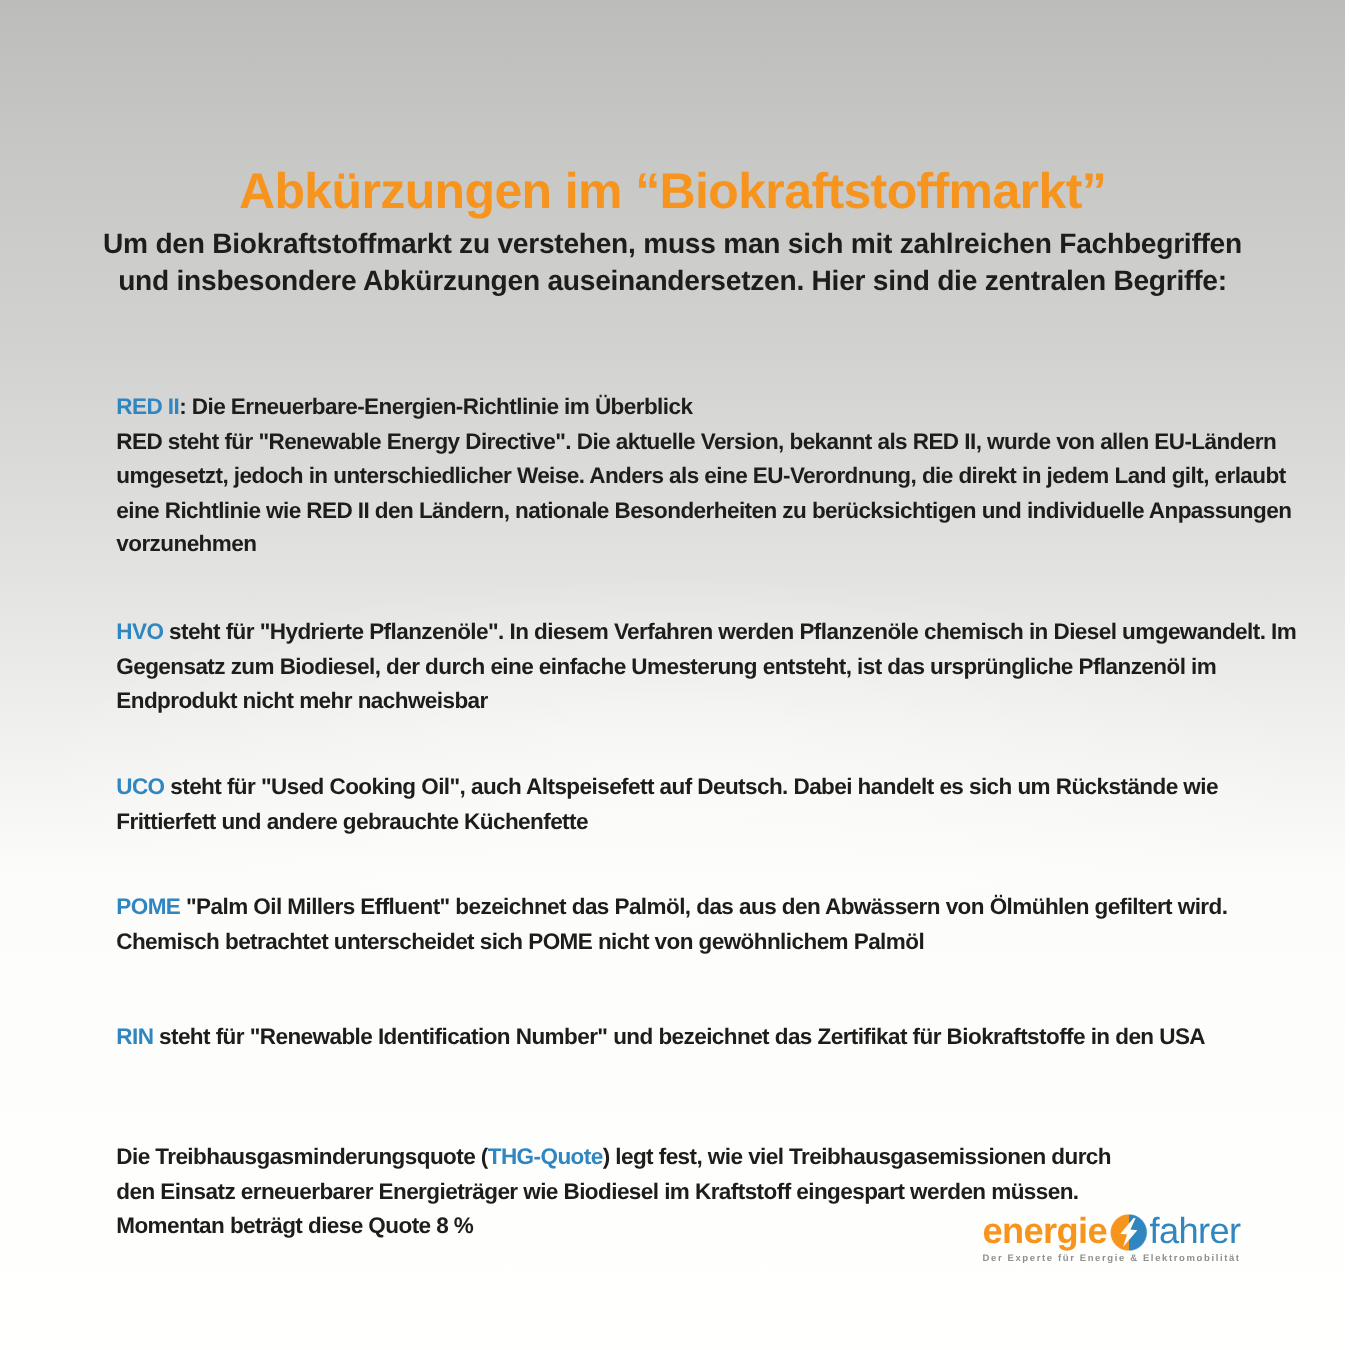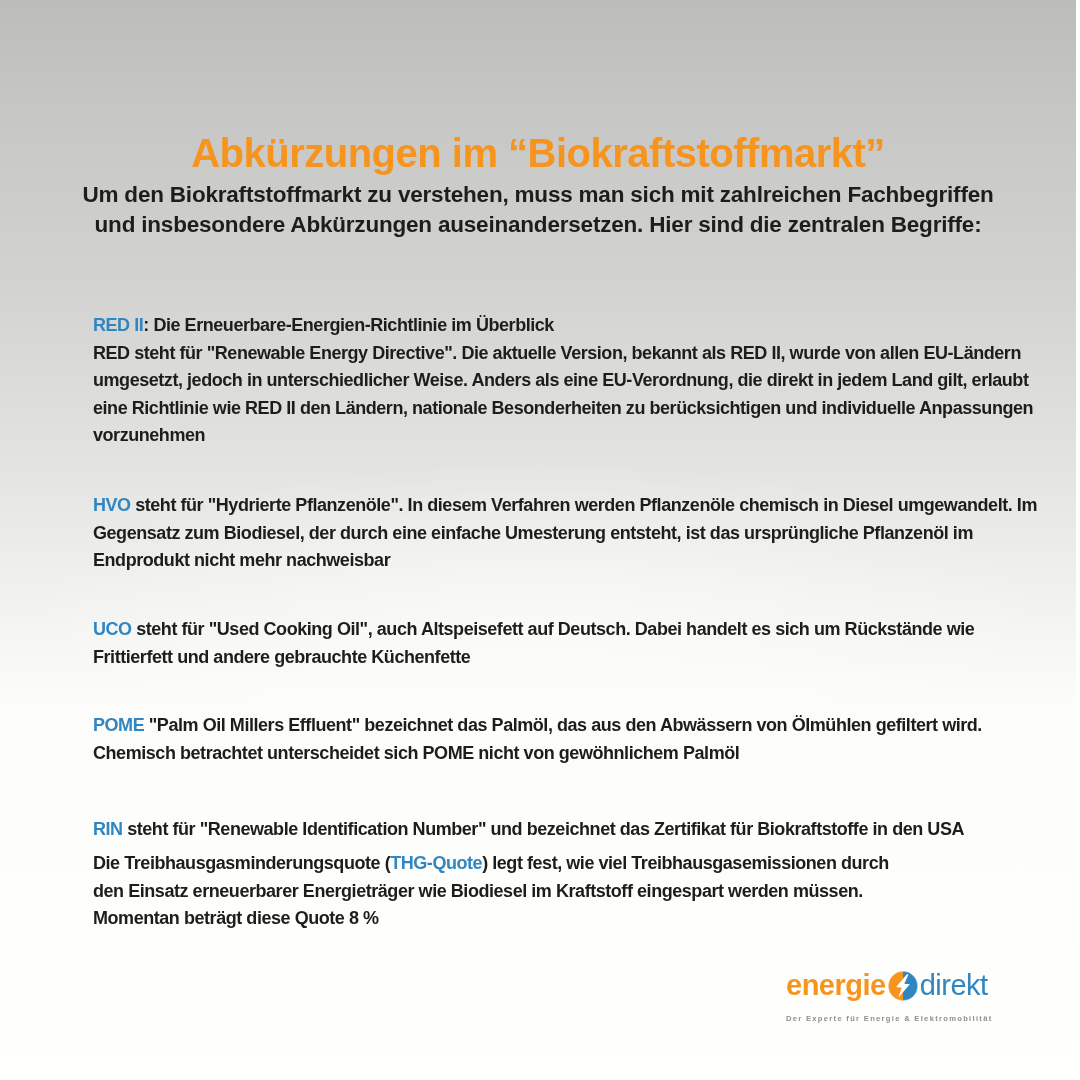--- a/index.html
+++ b/index.html
@@ -31,34 +31,34 @@
     position:absolute; left:77px; width:952px; margin:16px;
     font-size:18px; font-weight:700; line-height:27.5px;
     letter-spacing:-0.45px; color:var(--text_dark); white-space:pre-wrap;
   }
   .para .hl { color:var(--accent_blue); }
   .para[data-sec="red-ii"] { top:296px; }
   .para[data-sec="hvo"]    { top:476px; }
   .para[data-sec="uco"]    { top:600px; }
   .para[data-sec="pome"]   { top:696px; }
   .para[data-sec="rin"]    { top:800px; }
-  .para[data-sec="thg"]    { top:834px; }
+  .para[data-sec="thg"]    { top:896px; }
   .logo { position:absolute; left:786px; top:969px; width:175px; }
   .logo-row { display:flex; align-items:center; }
   .logo-energie {
     font-size:29px; font-weight:700; letter-spacing:-0.5px;
     color:var(--accent_orange);
   }
   .logo-fahrer {
     font-size:29px; font-weight:400; letter-spacing:-0.5px;
     color:var(--accent_blue);
   }
   .logo-icon { margin:0 1px; display:inline-flex; }
   .logo-tagline {
-    margin-top:12px; font-size:7.6px; font-weight:700;
+    margin-top:0; font-size:7.6px; font-weight:700;
     letter-spacing:1.3px; color:#8f8f8d; white-space:nowrap;
   }
 </style>
 </head>
 <body>
 
 <div class="canvas">
 
   <h1 class="title">Abkürzungen im “Biokraftstoffmarkt”</h1>
 
@@ -86,18 +86,18 @@
             <linearGradient id="halves" x1="0" y1="0" x2="1" y2="0">
               <stop offset="0.5" stop-color="#F7941E"></stop>
               <stop offset="0.5" stop-color="#2F86C1"></stop>
             </linearGradient>
           </defs>
           <circle cx="18" cy="18" r="16.5" fill="url(#halves)"></circle>
           <circle cx="18" cy="18" r="16.5" fill="none" stroke="#ffffff" stroke-width="1" opacity="0.35"></circle>
           <polygon points="21,4.5 10.5,20 16.8,20 14.2,31.5 25.5,15.2 19.2,15.2 22.8,4.5" fill="#ffffff" transform="rotate(6 18 18)"></polygon>
         </svg>
       </span>
-      <span class="logo-fahrer">direkt</span>
+      <span class="logo-fahrer">fahrer</span>
     </div>
     <div class="logo-tagline">Der Experte für Energie &amp; Elektromobilität</div>
   </div>
 
 </div>
 
 </body></html>

